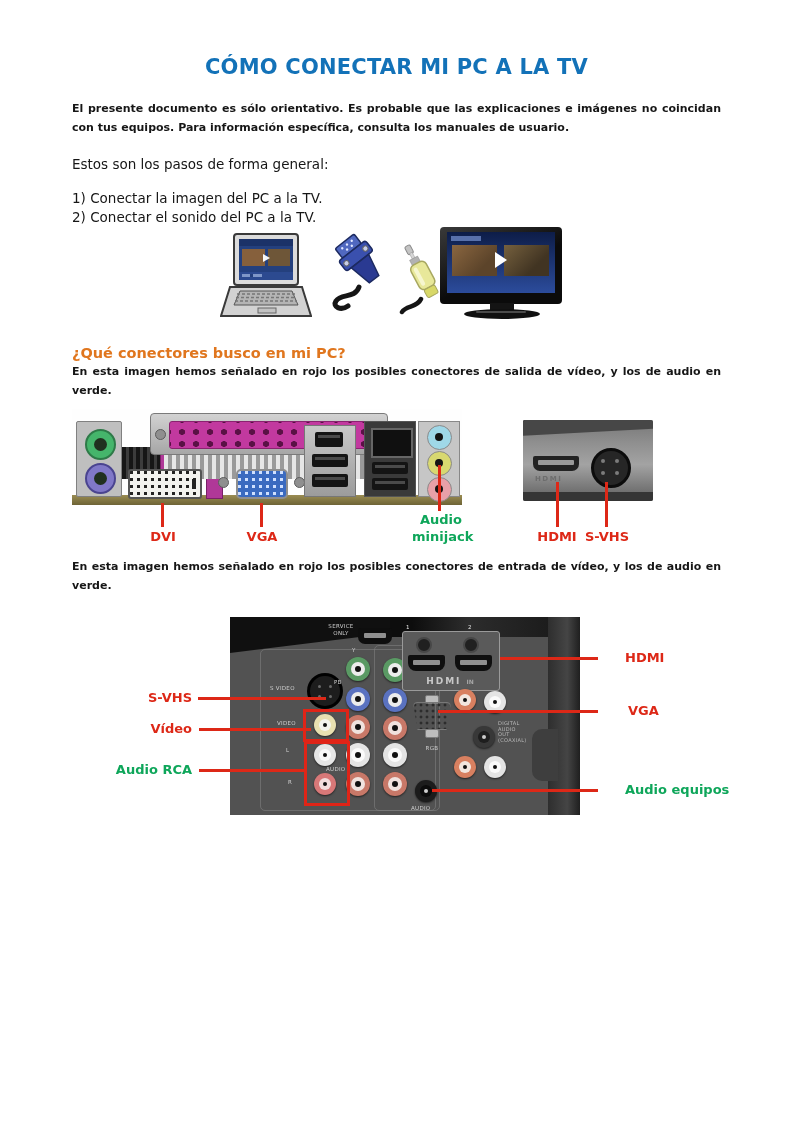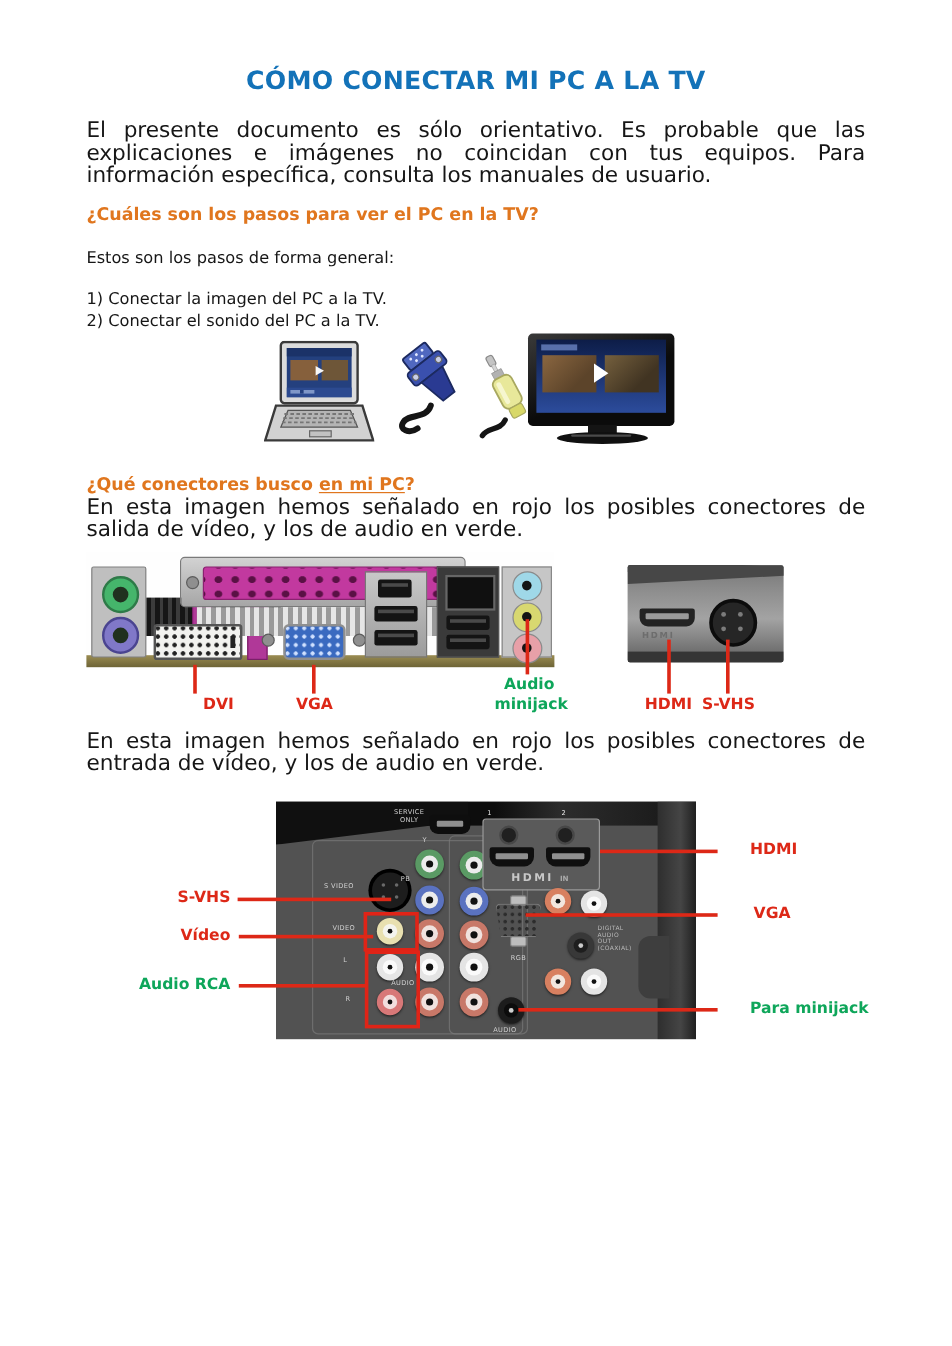--- a/index.html
+++ b/index.html
@@ -7,27 +7,27 @@
     width:793px;height:1122px;background:#ffffff;overflow:hidden;
     font-family:"DejaVu Sans","Liberation Sans",sans-serif;color:#161616;
     position:relative;
   }
   .content{padding:0 72px;width:649px;}
   .abs{position:absolute;}
   h1.doc-title{
     margin:55px 0 0 0;text-align:center;font-size:21px;font-weight:bold;
     color:#1372b8;letter-spacing:.2px;
   }
-  p.body-p{margin:0;font-size:18px;line-height:19px;text-align:justify;}
+  p.body-p{margin:0;font-size:11px;line-height:19px;text-align:justify;font-weight:bold;}
   p.p1{margin-top:20px;}
   p.p2{margin-top:19px;}
   .h2{
     margin:0;font-size:14.5px;font-weight:bold;color:#e0761e;line-height:18px;
   }
-  .h2 .ul{text-decoration:underline;text-underline-offset:2px;}
+  .h2 .ul{text-underline-offset:2px;}
   .h2-steps{margin-top:14px;}
   .h2-pc{margin-top:17px;}
   .h2-tv{margin-top:21px;}
   .lead{margin-top:18px;font-size:13.5px;line-height:19px;}
   .steps{margin-top:15px;font-size:13.5px;line-height:19px;}
   .p-desc{margin-top:16px;}
   
   .figure{position:relative;}
   .fig1{height:100px;margin-top:0;}
   .fig2{height:150px;margin-top:7px;}
@@ -127,21 +127,20 @@
 </style>
 </head>
 <body>
 
 <div class="content">
 
   <h1 class="doc-title">CÓMO CONECTAR MI PC A LA TV</h1>
 
   <p class="body-p p1">El presente documento es sólo orientativo. Es probable que las explicaciones e imágenes no coincidan con tus equipos. Para información específica, consulta los manuales de usuario.</p>
 
-  <p class="h2 h2-steps">¿Cuáles son los pasos para ver el PC en la TV?</p>
   <p class="lead">Estos son los pasos de forma general:</p>
 
   <div class="steps">
     <div>1) Conectar la imagen del PC a la TV.</div>
     <div>2) Conectar el sonido del PC a la TV.</div>
   </div>
 
   <div class="figure fig1">
     <svg class="abs" style="left:148px;top:6px;" width="92" height="86" viewBox="0 0 92 86">
       <rect x="14" y="1" width="64" height="51" rx="3" fill="#dcdcdc" stroke="#3a3a3a" stroke-width="2"></rect>
@@ -256,21 +255,21 @@
         <span class="mini pinkj">
             <i></i>
           </span>
       </div>
     </div>
 
     <div class="red-line-v" style="left:89px;top:96px;height:24px;"></div>
     <div class="red-line-v" style="left:188px;top:96px;height:24px;"></div>
     <div class="red-line-v" style="left:366px;top:58px;height:46px;"></div>
 
-    <div class="conn-label" style="left:73px;top:122px;width:36px;margin-left:19px;">DVI</div>
+    <div class="conn-label" style="left:73px;top:122px;width:36px;">DVI</div>
     <div class="conn-label" style="left:170px;top:122px;width:40px;">VGA</div>
     <div class="conn-label green" style="left:340px;top:104px;width:58px;line-height:17px;">
       <div>Audio</div>
       <div>minijack</div>
     </div>
 
     <div class="sidephoto">
       <div class="sp-top2"></div>
       <div class="sp-top"></div>
       <div class="sp-hdmi">
@@ -383,16 +382,16 @@
     <div class="conn-label left-label" style="left:0;top:109px;width:120px;">Vídeo</div>
     <div class="red-line-h" style="left:127px;top:116px;width:112px;"></div>
     <div class="conn-label left-label green" style="left:0;top:150px;width:120px;">Audio RCA</div>
     <div class="red-line-h" style="left:127px;top:157px;width:107px;"></div>
 
     <div class="red-line-h" style="left:428px;top:45px;width:98px;"></div>
     <div class="fig3-right-label" style="left:553px;top:38px;">HDMI</div>
     <div class="red-line-h" style="left:366px;top:98px;width:160px;"></div>
     <div class="fig3-right-label" style="left:556px;top:91px;">VGA</div>
     <div class="red-line-h" style="left:360px;top:177px;width:166px;"></div>
-    <div class="fig3-right-label green conn-label" style="left:553px;top:170px;width:120px;text-align:left;">Para minijack</div>
+    <div class="fig3-right-label green conn-label" style="left:553px;top:170px;width:120px;text-align:left;">Audio equipos</div>
   </div>
 
 </div>
 
 </body></html>

